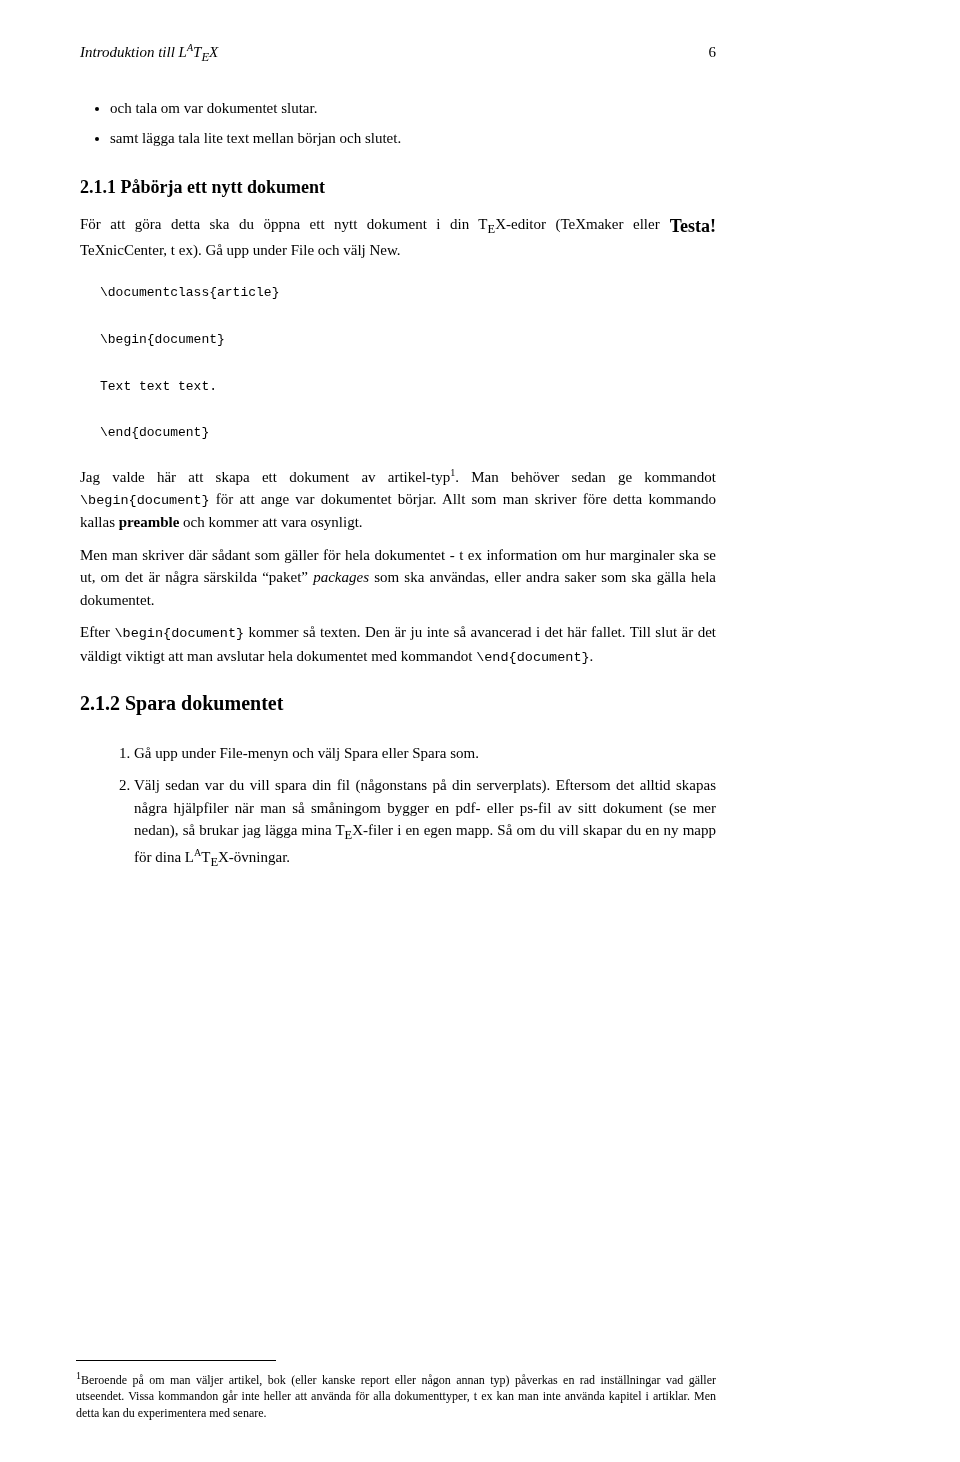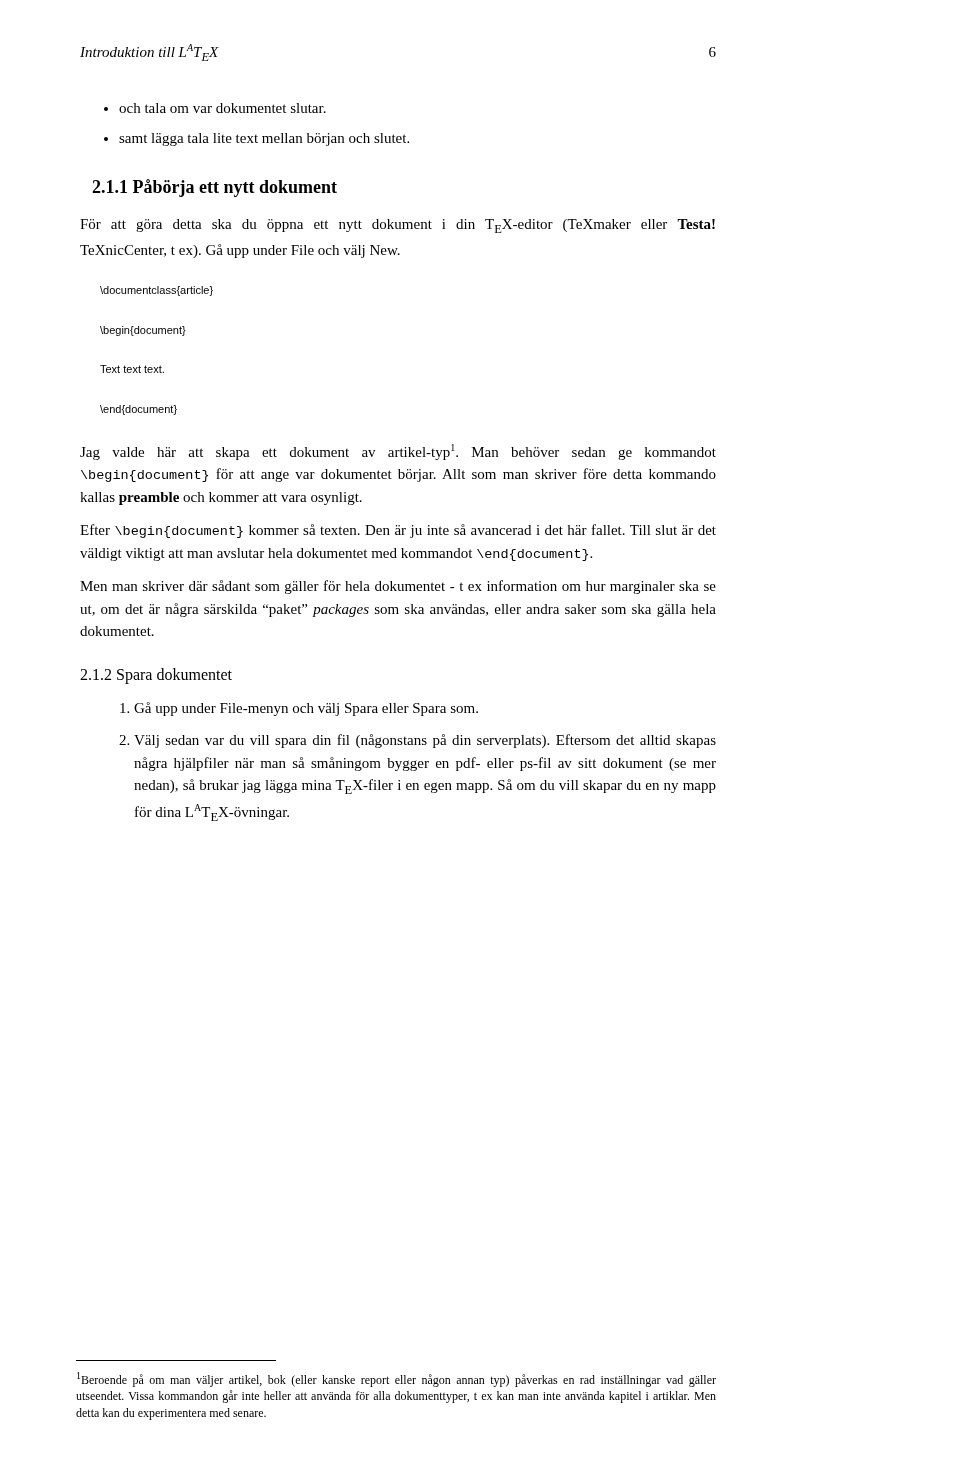--- a/index.html
+++ b/index.html
@@ -41,50 +41,49 @@
       font-size: 15px;
     }
 
     .bullet-list {
       margin: 0 0 18px 30px;
     }
 
     .bullet-list li {
       margin-bottom: 8px;
       list-style-type: disc;
-      margin-left: 9px;
     }
 
     .section-heading {
       font-size: 18px;
       font-weight: bold;
-      margin: 24px 0 12px 12px;
+      margin: 24px 0 12px 0;
     }
 
     .subsection-heading {
-      font-size: 16px;
-      font-weight: normal;
-      margin: 20px 0 10px 0;
+      font-size: 20px;
+      font-weight: bold;
+      margin: 20px 0 24px 0;
     }
 
     .body-text {
       margin-bottom: 10px;
       text-align: justify;
     }
 
     .testa-note {
       float: right;
       font-weight: bold;
-      font-size: 15px;
+      font-size: 18px;
       margin-left: 10px;
     }
 
     .code-block {
-      font-family: Liberation Sans, sans-serif;
-      font-size: 11px;
+      font-family: Liberation Mono, monospace;
+      font-size: 13px;
       margin: 20px 0 20px 20px;
       line-height: 1.8;
       white-space: pre;
     }
 
     .inline-code {
       font-family: 'Courier New', Courier, monospace;
       font-size: 13.5px;
     }
 
@@ -167,25 +166,25 @@
 
 Text text text.
 
 \end{document}</span></div>
 
   <div class="body-text">
     <span>Jag valde här att skapa ett dokument av artikel-typ<sup>1</sup>. Man behöver sedan ge kommandot <span class="inline-code">\begin{document}</span> för att ange var dokumentet börjar. Allt som man skriver före detta kommando kallas <span class="bold-text">preamble</span> och kommer att vara osynligt.</span>
   </div>
 
   <div class="body-text">
+    <span>Men man skriver där sådant som gäller för hela dokumentet - t ex information om hur marginaler ska se ut, om det är några särskilda “paket” <span class="italic-text">packages</span> som ska användas, eller andra saker som ska gälla hela dokumentet.</span>
+  </div>
+
+  <div class="body-text">
     <span>Efter <span class="inline-code">\begin{document}</span> kommer så texten. Den är ju inte så avancerad i det här fallet. Till slut är det väldigt viktigt att man avslutar hela dokumentet med kommandot <span class="inline-code">\end{document}</span>.</span>
-  </div>
-
-  <div class="body-text">
-    <span>Men man skriver där sådant som gäller för hela dokumentet - t ex information om hur marginaler ska se ut, om det är några särskilda “paket” <span class="italic-text">packages</span> som ska användas, eller andra saker som ska gälla hela dokumentet.</span>
   </div>
 
   <div class="subsection-heading">
     <span>2.1.2</span>&nbsp;<span>Spara dokumentet</span>
   </div>
 
 
   <ol class="ordered-list">
     <li>
       <span>Gå upp under File-menyn och välj Spara eller Spara som.</span>

